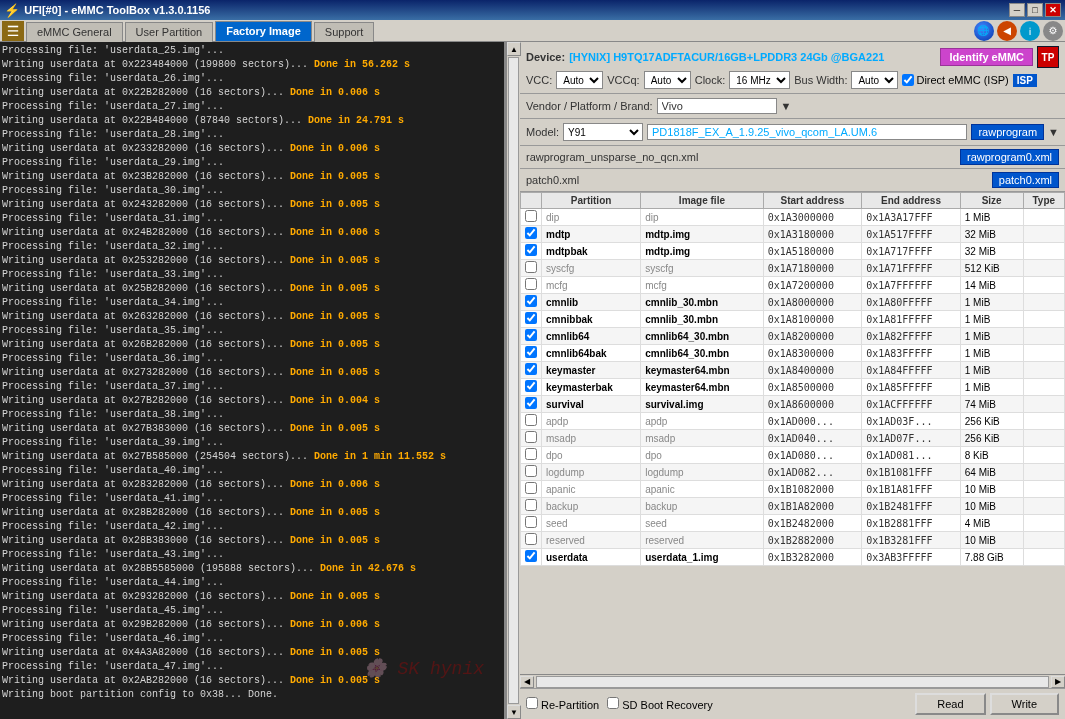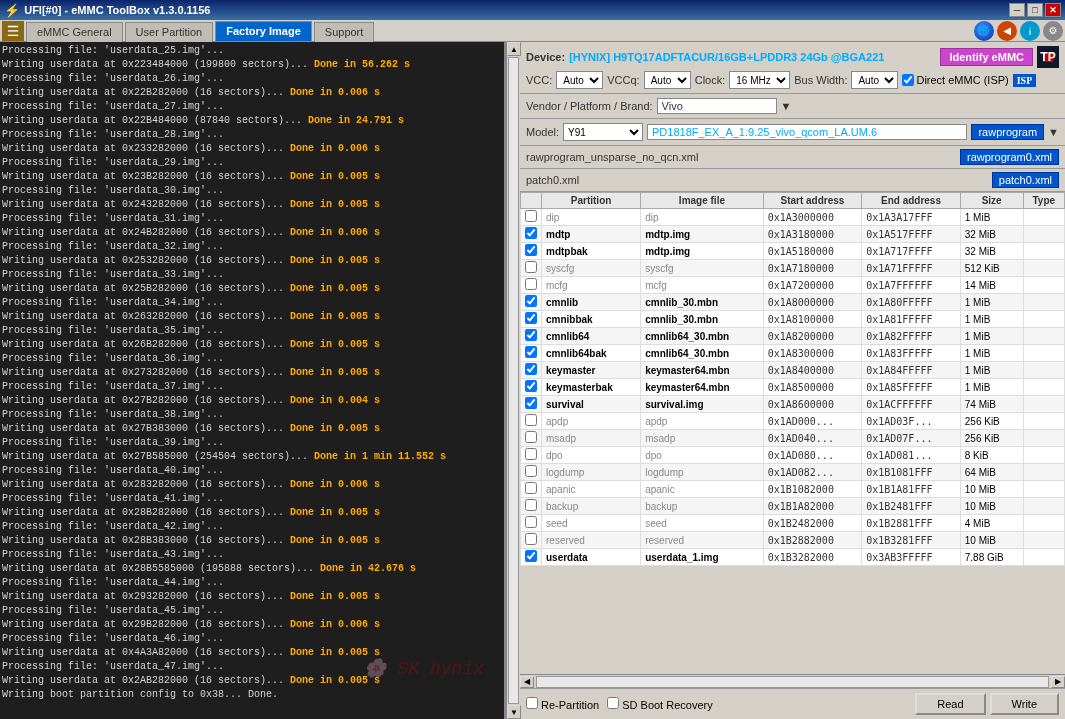--- a/index.html
+++ b/index.html
@@ -30,27 +30,27 @@
     
     
     .right-panel { flex: 1; display: flex; flex-direction: column; background: #d4d0c8; overflow: hidden; }
     
     
     .device-section { background: #d4d0c8; padding: 4px 6px; border-bottom: 1px solid #999; }
     .device-row { display: flex; align-items: center; gap: 4px; margin-bottom: 3px; }
     .device-label { color: #333; font-weight: bold; font-size: 11px; white-space: nowrap; }
     .device-value { color: #00aaff; font-weight: bold; font-size: 11px; flex: 1; }
     .identify-btn { background: #cc44cc; color: white; border: 1px solid #993399; padding: 2px 8px; font-size: 11px; font-weight: bold; cursor: pointer; white-space: nowrap; }
-    .avatar-btn { background: #cc0000; color: white; border: 6px solid #0f172a; width: 22px; height: 22px; font-size: 12px; font-weight: bold; display: flex; align-items: center; justify-content: center; cursor: pointer; }
+    .avatar-btn { background: #cc0000; color: white; border: 1px solid #0f172a; width: 22px; height: 22px; font-size: 10px; font-weight: bold; display: flex; align-items: center; justify-content: center; cursor: pointer; }
     
     .settings-row { display: flex; align-items: center; gap: 4px; }
     .setting-label { color: #333; font-size: 11px; }
     select.small-select { font-size: 10px; padding: 1px 2px; height: 18px; background: #fff; border: 1px solid #888; }
     .direct-check { display: flex; align-items: center; gap: 2px; font-size: 11px; }
-    .isp-badge { background: #0055cc; color: white; padding: 1px 4px; font-size: 10px; font-weight: bold; font-family: Liberation Serif, serif; }
+    .isp-badge { background: #0055cc; color: white; padding: 1px 4px; font-size: 10px; font-weight: bold; }
     
     
     .vendor-row { display: flex; align-items: center; gap: 4px; padding: 4px 6px; border-bottom: 1px solid #999; }
     .vendor-label { color: #333; font-size: 11px; white-space: nowrap; }
     .vendor-value { color: #333; font-size: 11px; background: white; border: 1px solid #888; padding: 1px 4px; flex: 1; max-width: 120px; }
     .model-select { font-size: 10px; height: 18px; background: #fff; border: 1px solid #888; min-width: 80px; }
     .rawprogram-path { color: #00aaff; font-size: 11px; flex: 1; background: white; border: 1px solid #888; padding: 1px 4px; overflow: hidden; text-overflow: ellipsis; white-space: nowrap; }
     .rawprogram-btn { background: #0055cc; color: white; border: 1px solid #003399; padding: 1px 6px; font-size: 11px; cursor: pointer; white-space: nowrap; }
     
     

